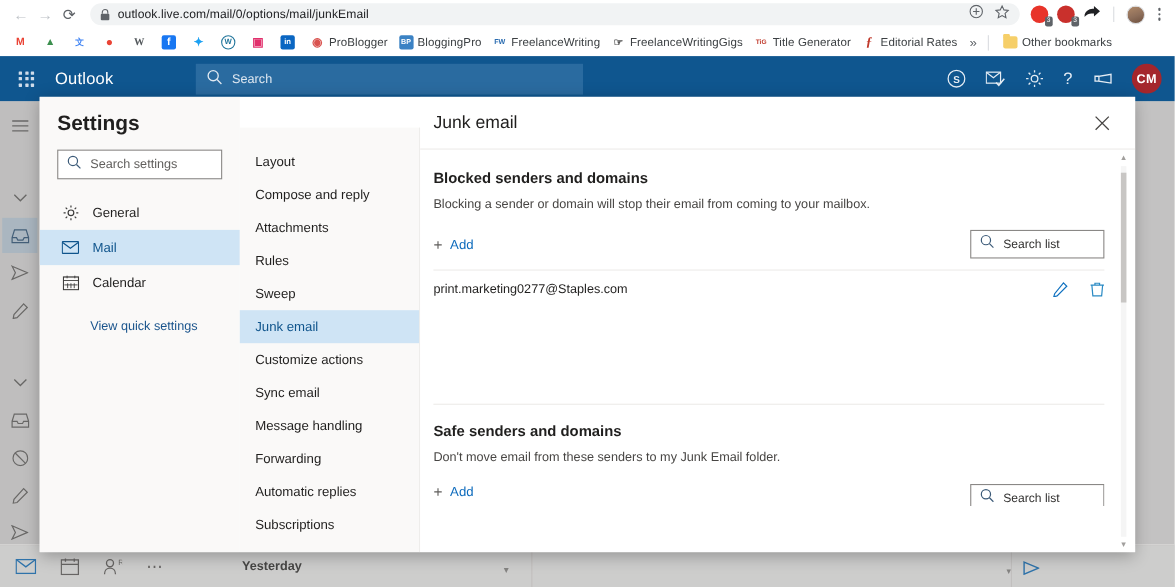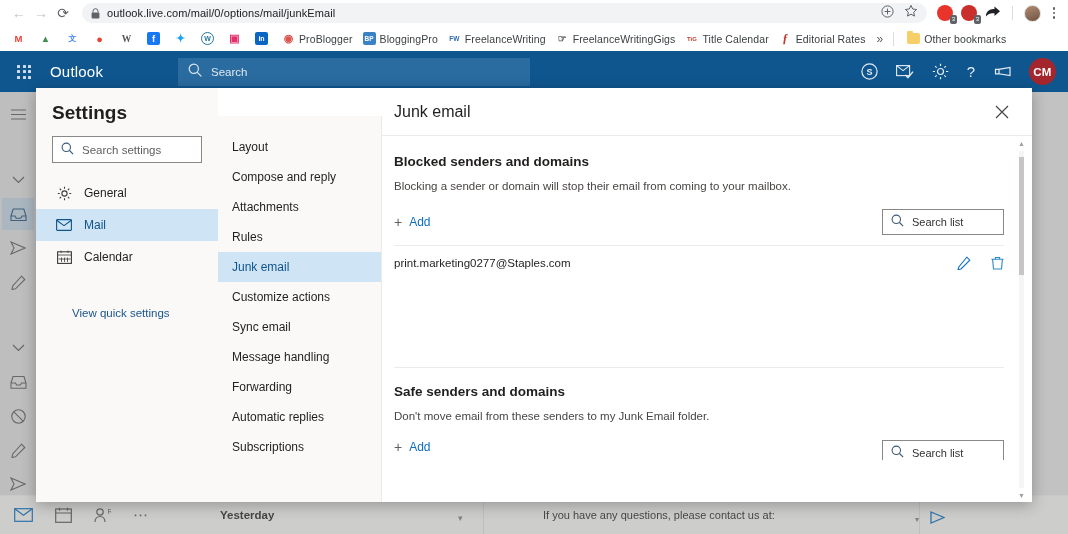--- a/index.html
+++ b/index.html
@@ -158,21 +158,21 @@
   }
   .set-search-ph { font-size: 11.5px; color: #605e5c; margin-left: 8px; }
   .set-nav-item {
     height: 32px; display: flex; align-items: center; gap: 12px;
     padding-left: 20px; font-size: 12px; color: #201f1e;
   }
   .set-nav-item.selected { background: #cfe4f5; color: #0f548c; font-weight: 400; }
   .set-nav-ico { width: 16px; display: flex; align-items: center; justify-content: center; color: #3b3a39; }
   .set-nav-item.selected .set-nav-ico { color: #0f548c; }
   .set-quick {
-    margin-top: 34px; padding-left: 36px; font-size: 11.5px; color: #1a548c;
+    margin-top: 18px; padding-left: 46px; font-size: 11.5px; color: #1a548c;
   }
 
   
   .set-mid { width: 164px; background: #faf9f8; flex: 0 0 auto; padding-top: 16px; border-right: 1px solid #edebe9; margin-top: 28px; }
   .set-sub-item {
     height: 30px; display: flex; align-items: center; padding-left: 14px;
     font-size: 12px; color: #201f1e;
   }
   .set-sub-item.selected { background: #cfe4f5; color: #0f548c; }
 
@@ -328,21 +328,21 @@
     <div class="bm">
       <span class="bm-favicon" style="color:#2b6cb0;font-size:6.5px">FW</span>
       <span class="bm-label">FreelanceWriting</span>
     </div>
     <div class="bm">
       <span class="bm-favicon" style="color:#555;font-size:10px">☞</span>
       <span class="bm-label">FreelanceWritingGigs</span>
     </div>
     <div class="bm">
       <span class="bm-favicon" style="color:#c0392b;font-size:6px">TiG</span>
-      <span class="bm-label">Title Calendar</span>
+      <span class="bm-label">Title Generator</span>
     </div>
     <div class="bm">
       <span class="bm-favicon" style="color:#c0392b;font-size:12px;font-family:'Liberation Serif',serif;font-style:italic">ƒ</span>
       <span class="bm-label">Editorial Rates</span>
     </div>
     <div class="bm-overflow">»</div>
     <div class="bm-sep"></div>
     <div class="bm" style="margin-left:4px">
       <span class="bm-favicon">
           <span class="folder-ico"></span>
@@ -485,21 +485,20 @@
             <circle cx="6" cy="5" r="3.2" fill="none" stroke="#605e5c" stroke-width="1.2"></circle>
             <path d="M1 15c0-3.3 2.2-5.5 5-5.5s5 2.2 5 5.5" fill="none" stroke="#605e5c" stroke-width="1.2"></path>
             <text x="13.5" y="7" font-size="7" fill="#605e5c" font-family="Liberation Sans">R</text>
           </svg>
       </span>
       <span class="bb-dots">⋯</span>
     </div>
     <div class="bb-yesterday">Yesterday</div>
     <div class="bb-divider2"></div>
     <div class="bb-chevron">▾</div>
-    <div class="bb-contact">If you have any questions, please contact us at:</div>
     <div class="bb-divider"></div>
     <div class="bb-mini-chev">▾</div>
     <div class="bb-send">
       <svg width="15" height="13" viewBox="0 0 15 13">
           <path d="M1 1l13 5.5L1 12z" fill="none" stroke="#1172c0" stroke-width="1.3"></path>
         </svg>
     </div>
   </div>
   <div class="scrim-bottom"></div>
 
@@ -545,20 +544,21 @@
         <span>Calendar</span>
       </div>
       <div class="set-quick">View quick settings</div>
     </div>
 
     <div class="set-mid">
       <div class="set-sub-item">Layout</div>
       <div class="set-sub-item">Compose and reply</div>
       <div class="set-sub-item">Attachments</div>
       <div class="set-sub-item">Rules</div>
+      <div class="set-sub-item">Sweep</div>
       <div class="set-sub-item selected">Junk email</div>
       <div class="set-sub-item">Customize actions</div>
       <div class="set-sub-item">Sync email</div>
       <div class="set-sub-item">Message handling</div>
       <div class="set-sub-item">Forwarding</div>
       <div class="set-sub-item">Automatic replies</div>
       <div class="set-sub-item">Subscriptions</div>
     </div>
 
     <div class="set-right">

